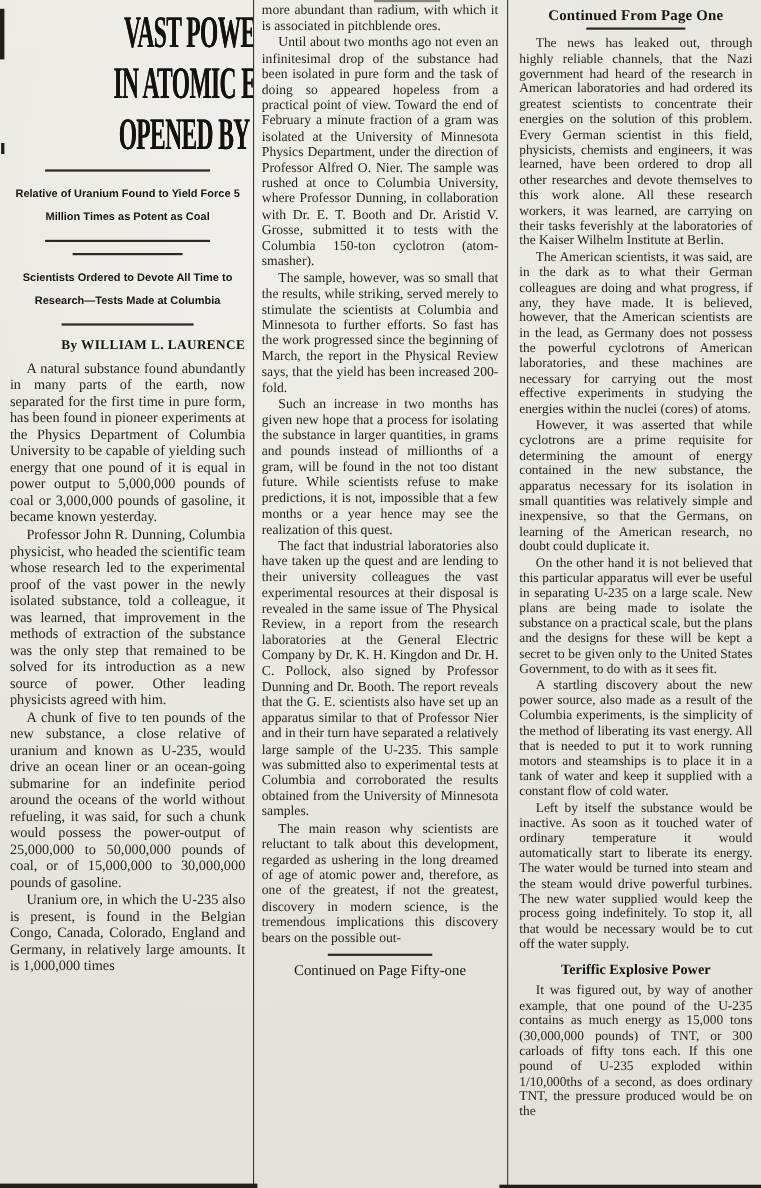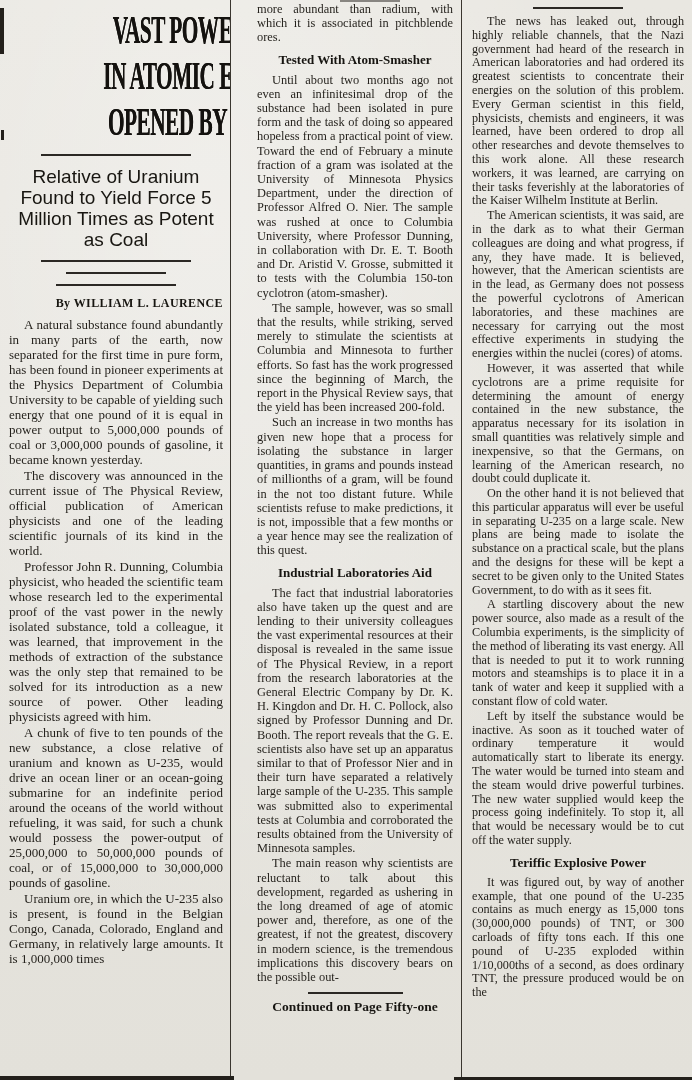--- a/index.html
+++ b/index.html
@@ -11,21 +11,21 @@
       radial-gradient(ellipse at 30% 20%, rgba(255,255,255,.35), rgba(0,0,0,0) 60%),
       linear-gradient(180deg,#e9e7e1 0%, #e6e4de 55%, #e3e1da 100%);
     overflow:hidden;
     color:#211f1b;
     font-family:"Liberation Serif", serif;
     -webkit-font-smoothing:antialiased;
   }
   #cols{display:flex;width:100%;height:100%;}
   .col{box-sizing:border-box;overflow:hidden;}
   #col1{width:230px;padding:6px 7px 0 9px;}
-  #col2{width:231px;padding:2px 8px 0 26px;border-left:1px solid #3a362f;}
+  #col2{width:231px;padding:2px 8px 0 7px;border-left:1px solid #3a362f;}
   #col3{flex:1;padding:4px 8px 0 10px;border-left:1px solid #3a362f;}
 
   
   .hl-line{text-align:center;height:46px;line-height:46px;white-space:nowrap;overflow:visible;}
   .hl-line span{
     display:inline-block;
     font-family:"Liberation Serif", serif;
     font-weight:bold;
     font-size:41px;
     letter-spacing:-1px;
@@ -35,21 +35,21 @@
     text-shadow:0 0 .6px #14120f;
   }
 
   .rule{height:2px;background:#2b2824;margin:10px auto;}
   .rule.w150{width:150px;}
   .rule.w120{width:120px;}
   .rule.w100{width:100px;}
 
   .subhead{
     font-family:"Liberation Sans", sans-serif;
-    font-weight:normal;font-size:19px;line-height:21px;
+    font-weight:bold;font-size:10px;line-height:21px;
     text-align:center;color:#181611;margin:6px 2px;
   }
   .kicker{
     font-family:"Liberation Sans", sans-serif;
     font-weight:bold;font-size:16px;line-height:20px;
     text-align:center;word-spacing:13px;color:#181611;margin:8px 0;
   }
   .byline{
     font-weight:bold;font-size:12px;text-align:right;
     letter-spacing:.4px;margin:10px 0 6px 0;color:#181611;
@@ -62,21 +62,21 @@
   .p{margin:0;text-indent:15px;}
   .p.noindent{text-indent:0;}
   .p + .p{margin-top:1px;}
 
   .sect-head{
     font-weight:bold;text-align:center;
     font-size:13px;line-height:16px;
     margin:7px 0 5px 0;color:#171511;
   }
   .cont-line{
-    font-weight:bold;text-align:center;
+    font-weight:normal;text-align:center;
     font-size:13.5px;margin-top:6px;color:#171511;
   }
   .cont-rule-above{width:95px;height:2px;background:#2b2824;margin:8px auto 4px auto;}
   .cont-head{
     font-weight:bold;text-align:center;
     font-size:13.5px;color:#171511;margin:2px 0 2px 0;letter-spacing:.2px;
   }
   .cont-head-rule{width:90px;height:2px;background:#2b2824;margin:3px auto 6px auto;}
 
   
@@ -103,53 +103,52 @@
 
       <div class="rule w150"></div>
 
       <div class="subhead">Relative of Uranium Found to Yield Force 5 Million Times as Potent as Coal</div>
 
       <div class="rule w150"></div>
 
 
       <div class="rule w100"></div>
 
+      <div class="subhead">Scientists Ordered to Devote All Time to Research—Tests Made at Columbia</div>
 
       <div class="rule w120"></div>
 
       <div class="byline">By WILLIAM L. LAURENCE</div>
 
       <div class="body-text">
         <p class="p">A natural substance found abundantly in many parts of the earth, now separated for the first time in pure form, has been found in pioneer experiments at the Physics Department of Columbia University to be capable of yielding such energy that one pound of it is equal in power output to 5,000,000 pounds of coal or 3,000,000 pounds of gasoline, it became known yesterday.</p>
-        <p class="p">The discovery was announced in the current issue of The Physical Review, official publication of American physicists and one of the leading scientific journals of its kind in the world.</p>
         <p class="p">Professor John R. Dunning, Columbia physicist, who headed the scientific team whose research led to the experimental proof of the vast power in the newly isolated substance, told a colleague, it was learned, that improvement in the methods of extraction of the substance was the only step that remained to be solved for its introduction as a new source of power. Other leading physicists agreed with him.</p>
         <p class="p">A chunk of five to ten pounds of the new substance, a close relative of uranium and known as U-235, would drive an ocean liner or an ocean-going submarine for an indefinite period around the oceans of the world without refueling, it was said, for such a chunk would possess the power-output of 25,000,000 to 50,000,000 pounds of coal, or of 15,000,000 to 30,000,000 pounds of gasoline.</p>
         <p class="p">Uranium ore, in which the U-235 also is present, is found in the Belgian Congo, Canada, Colorado, England and Germany, in relatively large amounts. It is 1,000,000 times</p>
       </div>
     </div>
 
     <div class="col" id="col2">
       <div class="body-text">
         <p class="p noindent">more abundant than radium, with which it is associated in pitchblende ores.</p>
 
-        <div class="sect-head">Tested With Atom-Smasher</div>
         <p class="p">Until about two months ago not even an infinitesimal drop of the substance had been isolated in pure form and the task of doing so appeared hopeless from a practical point of view. Toward the end of February a minute fraction of a gram was isolated at the University of Minnesota Physics Department, under the direction of Professor Alfred O. Nier. The sample was rushed at once to Columbia University, where Professor Dunning, in collaboration with Dr. E. T. Booth and Dr. Aristid V. Grosse, submitted it to tests with the Columbia 150-ton cyclotron (atom-smasher).</p>
         <p class="p">The sample, however, was so small that the results, while striking, served merely to stimulate the scientists at Columbia and Minnesota to further efforts. So fast has the work progressed since the beginning of March, the report in the Physical Review says, that the yield has been increased 200-fold.</p>
         <p class="p">Such an increase in two months has given new hope that a process for isolating the substance in larger quantities, in grams and pounds instead of millionths of a gram, will be found in the not too distant future. While scientists refuse to make predictions, it is not, impossible that a few months or a year hence may see the realization of this quest.</p>
 
-        <div class="sect-head">Industrial Laboratories Aid</div>
         <p class="p">The fact that industrial laboratories also have taken up the quest and are lending to their university colleagues the vast experimental resources at their disposal is revealed in the same issue of The Physical Review, in a report from the research laboratories at the General Electric Company by Dr. K. H. Kingdon and Dr. H. C. Pollock, also signed by Professor Dunning and Dr. Booth. The report reveals that the G. E. scientists also have set up an apparatus similar to that of Professor Nier and in their turn have separated a relatively large sample of the U-235. This sample was submitted also to experimental tests at Columbia and corroborated the results obtained from the University of Minnesota samples.</p>
         <p class="p">The main reason why scientists are reluctant to talk about this development, regarded as ushering in the long dreamed of age of atomic power and, therefore, as one of the greatest, if not the greatest, discovery in modern science, is the tremendous implications this discovery bears on the possible out-</p>
 
         <div class="cont-rule-above"></div>
         <div class="cont-line">Continued on Page Fifty-one</div>
       </div>
     </div>
 
     <div class="col" id="col3">
+      <div class="cont-head">Continued From Page One</div>
       <div class="cont-head-rule"></div>
 
       <div class="body-text">
         <p class="p">The news has leaked out, through highly reliable channels, that the Nazi government had heard of the research in American laboratories and had ordered its greatest scientists to concentrate their energies on the solution of this problem. Every German scientist in this field, physicists, chemists and engineers, it was learned, have been ordered to drop all other researches and devote themselves to this work alone. All these research workers, it was learned, are carrying on their tasks feverishly at the laboratories of the Kaiser Wilhelm Institute at Berlin.</p>
         <p class="p">The American scientists, it was said, are in the dark as to what their German colleagues are doing and what progress, if any, they have made. It is believed, however, that the American scientists are in the lead, as Germany does not possess the powerful cyclotrons of American laboratories, and these machines are necessary for carrying out the most effective experiments in studying the energies within the nuclei (cores) of atoms.</p>
         <p class="p">However, it was asserted that while cyclotrons are a prime requisite for determining the amount of energy contained in the new substance, the apparatus necessary for its isolation in small quantities was relatively simple and inexpensive, so that the Germans, on learning of the American research, no doubt could duplicate it.</p>
         <p class="p">On the other hand it is not believed that this particular apparatus will ever be useful in separating U-235 on a large scale. New plans are being made to isolate the substance on a practical scale, but the plans and the designs for these will be kept a secret to be given only to the United States Government, to do with as it sees fit.</p>
         <p class="p">A startling discovery about the new power source, also made as a result of the Columbia experiments, is the simplicity of the method of liberating its vast energy. All that is needed to put it to work running motors and steamships is to place it in a tank of water and keep it supplied with a constant flow of cold water.</p>
         <p class="p">Left by itself the substance would be inactive. As soon as it touched water of ordinary temperature it would automatically start to liberate its energy. The water would be turned into steam and the steam would drive powerful turbines. The new water supplied would keep the process going indefinitely. To stop it, all that would be necessary would be to cut off the water supply.</p>
 

